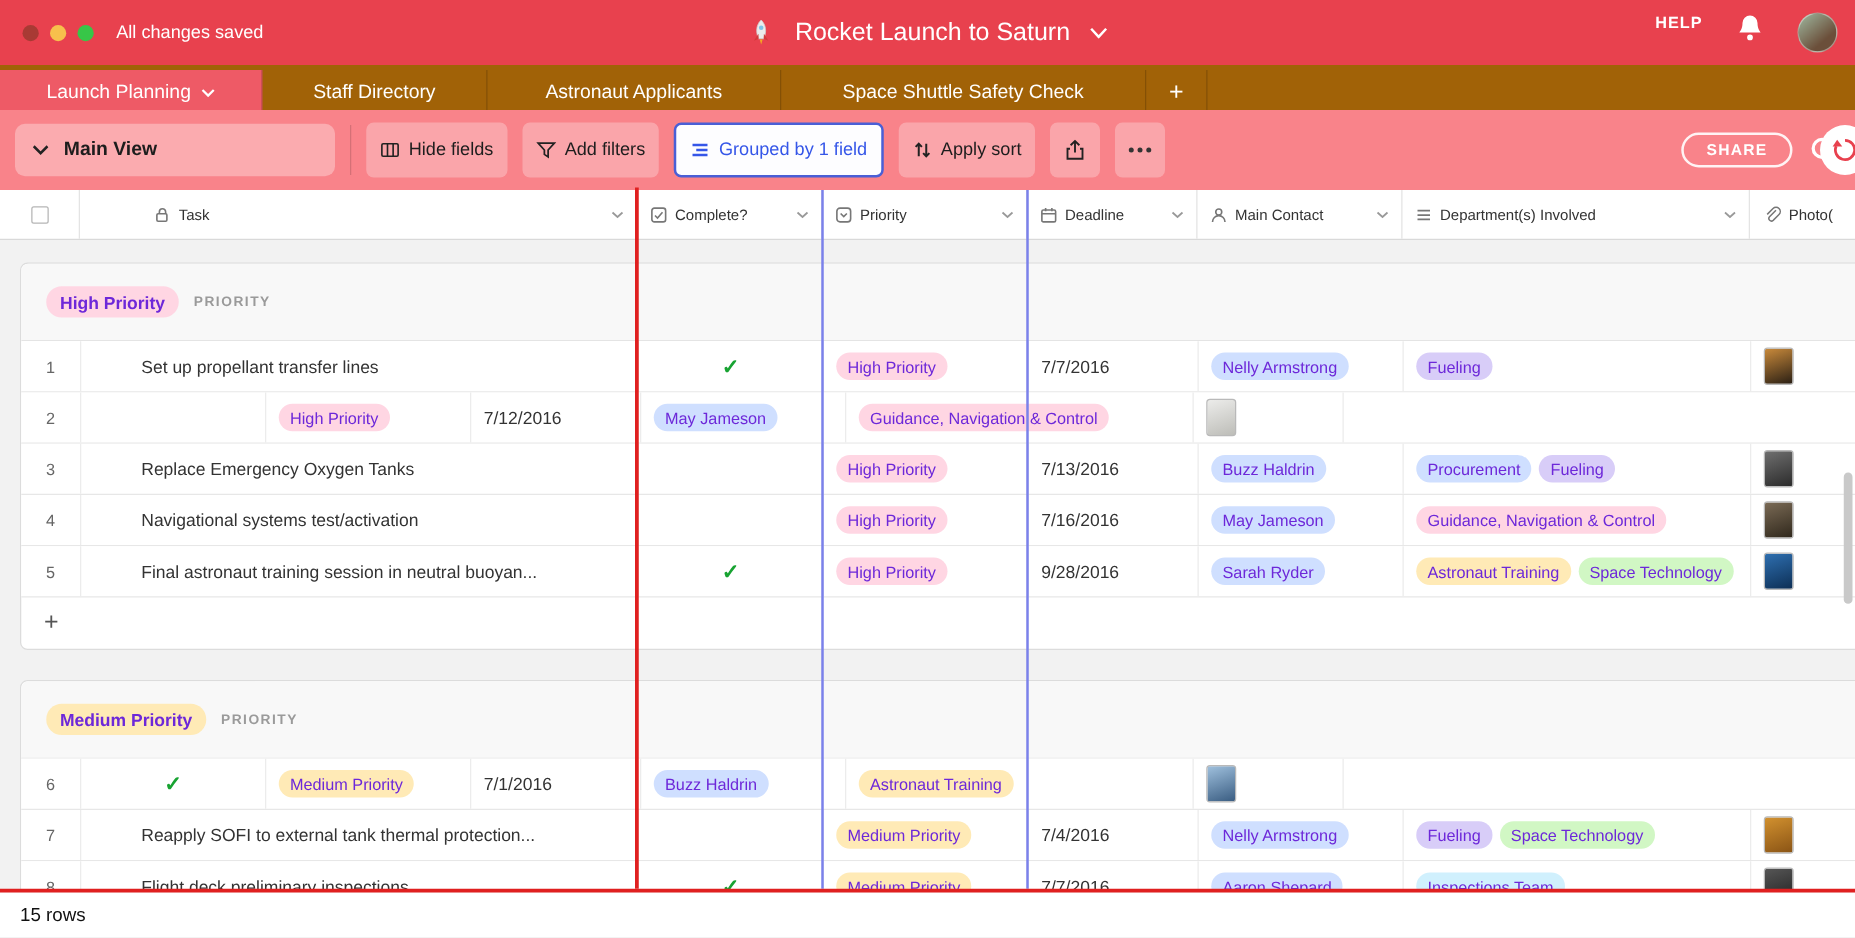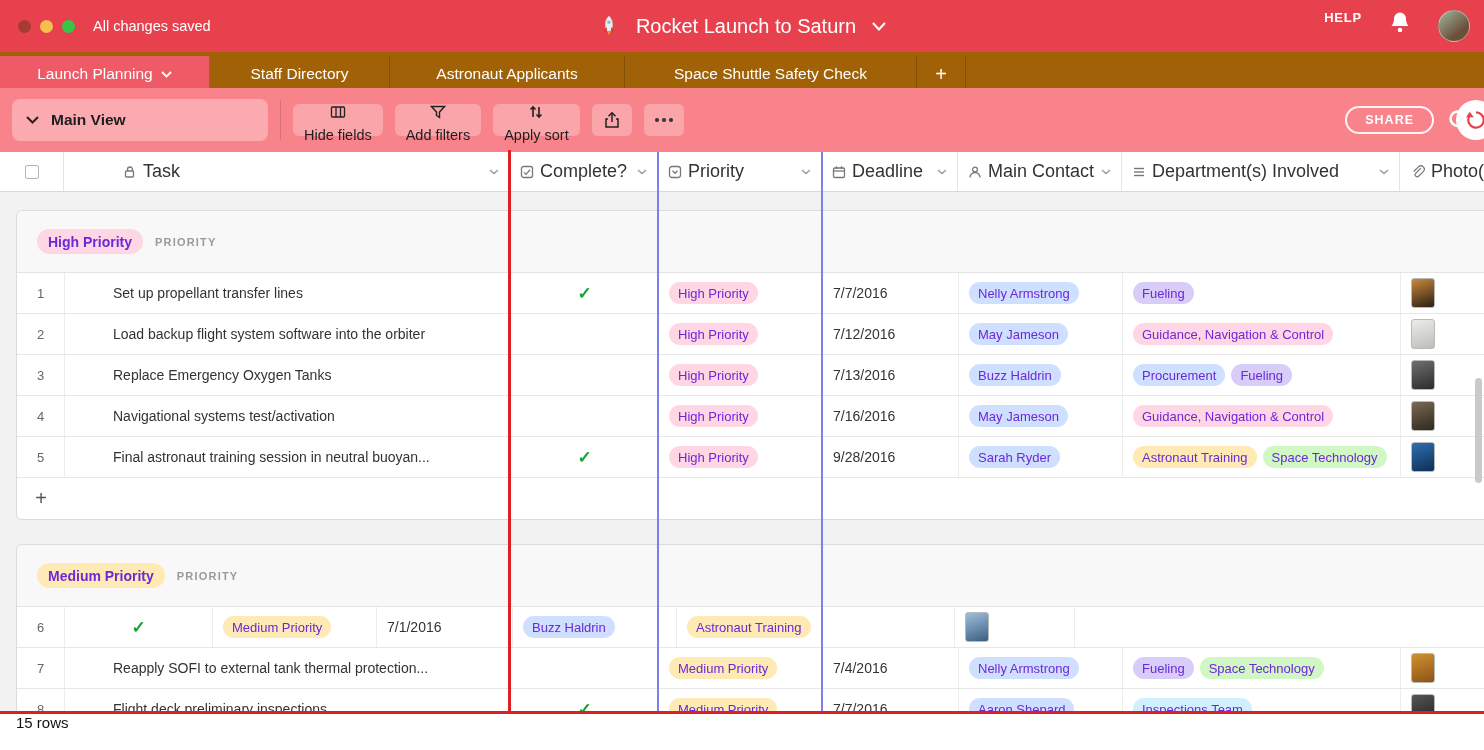--- a/index.html
+++ b/index.html
@@ -25,33 +25,33 @@
   .tabbar { position:absolute; top:52px; left:0; width:100%; height:40px; background:#a16207; display:flex;align-items:flex-end; }
   .tab { height:36px; display:flex; align-items:center; justify-content:center; gap:8px; color:#fff; font-size:15.5px; border-right:1px solid rgba(0,0,0,0.18); flex:none; cursor:default; }
   .tab.active { background:#ee5a66; }
   .tab-launch { width:210px; } .tab-staff { width:180px; } .tab-astro { width:235px; } .tab-shuttle { width:292px;margin-top:32px; } .tab-add { width:49px; font-size:20px; }
 
   
   .toolbar { position:absolute; top:88px; left:0; width:100%; height:64px; background:#f9838a; display:flex; align-items:center; padding:0 12px; gap:12px; }
   .view-btn { display:flex; align-items:center; gap:12px; background:rgba(255,255,255,0.32); border-radius:8px; height:42px; width:256px; padding:0 14px; }
   .view-name { font-size:15.5px; color:#1d1d1d; font-weight:bold; }
   .tb-divider { width:1px; height:40px; background:rgba(0,0,0,0.14); }
-  .tb-btn { display:flex; align-items:center; gap:7px; background:rgba(255,255,255,0.28); border-radius:6px; height:32px; padding:0 11px; font-size:14.5px; color:#1d1d1d;flex-direction:column; }
+  .tb-btn { display:flex; align-items:center; gap:7px; background:rgba(255,255,255,0.28); border-radius:6px; height:44px; padding:0 11px; font-size:14.5px; color:#1d1d1d; }
   .tb-btn.grouped { background:#fdfdff; border:2px solid #4a5fd6; color:#3556e8; font-weight:normal; }
   .tb-btn.icon-only { width:40px; justify-content:center; }
   .dots { display:flex; gap:3px; }
   .dots i { width:4px; height:4px; border-radius:50%; background:#333; }
   .tb-spacer { flex:1; }
   .share-pill { border:2px solid rgba(255,255,255,0.9); border-radius:16px; color:#fff; font-size:12.5px; font-weight:bold; letter-spacing:1px; padding:5px 18px; }
   .history-btn { position:absolute; right:-12px; top:12px; width:40px; height:40px; border-radius:50%; background:#fff; display:flex; align-items:center; justify-content:center; }
 
   
   .grid-header { position:absolute; top:152px; left:0; width:1520px; height:40px; background:#fff; border-bottom:1px solid #d9d9d9; display:flex; }
   .hcell { flex:none; display:flex; align-items:center; height:100%; border-right:1px solid #e4e4e4; padding:0 10px; overflow:hidden; white-space:nowrap; }
-  .hcell .label { font-size:18px; color:#333; margin:0 6px; }
+  .hcell .label { font-size:12px; color:#333; margin:0 6px; }
   .hcell .chev { margin-left:auto; }
   .col-num-h { width:64px; justify-content:center; }
   .col-task { width:446px; } .col-complete { width:148px;justify-content:center; } .col-priority { width:164px; }
   .col-deadline { width:136px; } .col-contact { width:164px; } .col-dept { width:278px; }
   .col-photo { width:120px; border-right:none; }
   .hcell.col-task { padding-left:58px; }
   .hdr-checkbox { width:14px; height:14px; border:1px solid #b5b5b5; border-radius:2px; background:#fff; }
 
   
   .grid-body { position:absolute; top:192px; left:0; width:100%; height:521px; overflow:hidden; background:#f2f2f2; }
@@ -82,21 +82,21 @@
   .pill-cyan { background:#d0f0fd; }
 
   
   .vline-blue { position:absolute; top:152px; width:2px; height:559px; background:#7b81ea; z-index:5; pointer-events:none; }
   .vline-blue.left { left:657px; } .vline-blue.right { left:821px; }
   .redline-v { position:absolute; top:150px; left:508px; width:3px; height:561px; background:#e02020; z-index:9; pointer-events:none; }
   .redline-h { position:absolute; top:711px; left:0; width:100%; height:3px; background:#e02020; z-index:9; pointer-events:none; }
   .scroll-thumb { position:absolute; right:2px; top:378px; width:7px; height:105px; border-radius:4px; background:#c9c9c9; z-index:6; }
 
   
-  .bottombar { position:absolute; top:714px; left:0; width:100%; height:36px; background:#fff; display:flex; align-items:flex-start; padding-left:16px; z-index:8; }
+  .bottombar { position:absolute; top:714px; left:0; width:100%; height:36px; background:#fff; display:flex; align-items:center; padding-left:16px; z-index:8; }
   .row-count { font-size:15px; color:#111; }
 
   svg { display:block; }
 </style>
 </head>
 <body>
 
 <div class="app">
 
   <header class="topbar">
@@ -184,20 +184,30 @@
 
     <div class="tb-btn">
       <span>
         <svg width="16" height="16" viewBox="0 0 16 16">
             <path d="M1.5 2.5 h13 L9.5 8 v5.5 l-3 -2 V8 Z" fill="none" stroke="#222" stroke-width="1.4"></path>
           </svg>
       </span>
       <span>Add filters</span>
     </div>
 
+    <div class="tb-btn grouped">
+      <span>
+        <svg width="16" height="16" viewBox="0 0 16 16">
+            <line x1="2" y1="4" x2="14" y2="4" stroke="#3556e8" stroke-width="2"></line>
+            <line x1="5" y1="8" x2="14" y2="8" stroke="#3556e8" stroke-width="2"></line>
+            <line x1="2" y1="12" x2="14" y2="12" stroke="#3556e8" stroke-width="2"></line>
+          </svg>
+      </span>
+      <span>Grouped by 1 field</span>
+    </div>
 
     <div class="tb-btn">
       <span>
         <svg width="16" height="16" viewBox="0 0 16 16" fill="none" stroke="#222" stroke-width="1.6">
             <path d="M5 13 V3 M2.5 5.5 L5 3 L7.5 5.5"></path>
             <path d="M11 3 V13 M8.5 10.5 L11 13 L13.5 10.5"></path>
           </svg>
       </span>
       <span>Apply sort</span>
     </div>
@@ -365,21 +375,20 @@
     <div class="cell col-dept c-dept">
               <span class="pill pill-purple">Fueling</span>
             </div>
     <div class="cell col-photo c-photo">
               <span class="photo-thumb" style="background: linear-gradient(160deg, rgb(201, 138, 59), rgb(42, 31, 20));"></span>
             </div>
   </div>
 
   <div class="row">
     <div class="cell c-num">2</div>
-    <div class="cell col-task c-task">Load backup flight system software into the orbiter</div>
     <div class="cell col-complete c-complete">
               <span class="check"></span>
             </div>
     <div class="cell col-priority c-priority">
               <span class="pill pill-pink">High Priority</span>
             </div>
     <div class="cell col-deadline c-deadline">7/12/2016</div>
     <div class="cell col-contact c-contact">
               <span class="pill pill-blue">May Jameson</span>
             </div>

